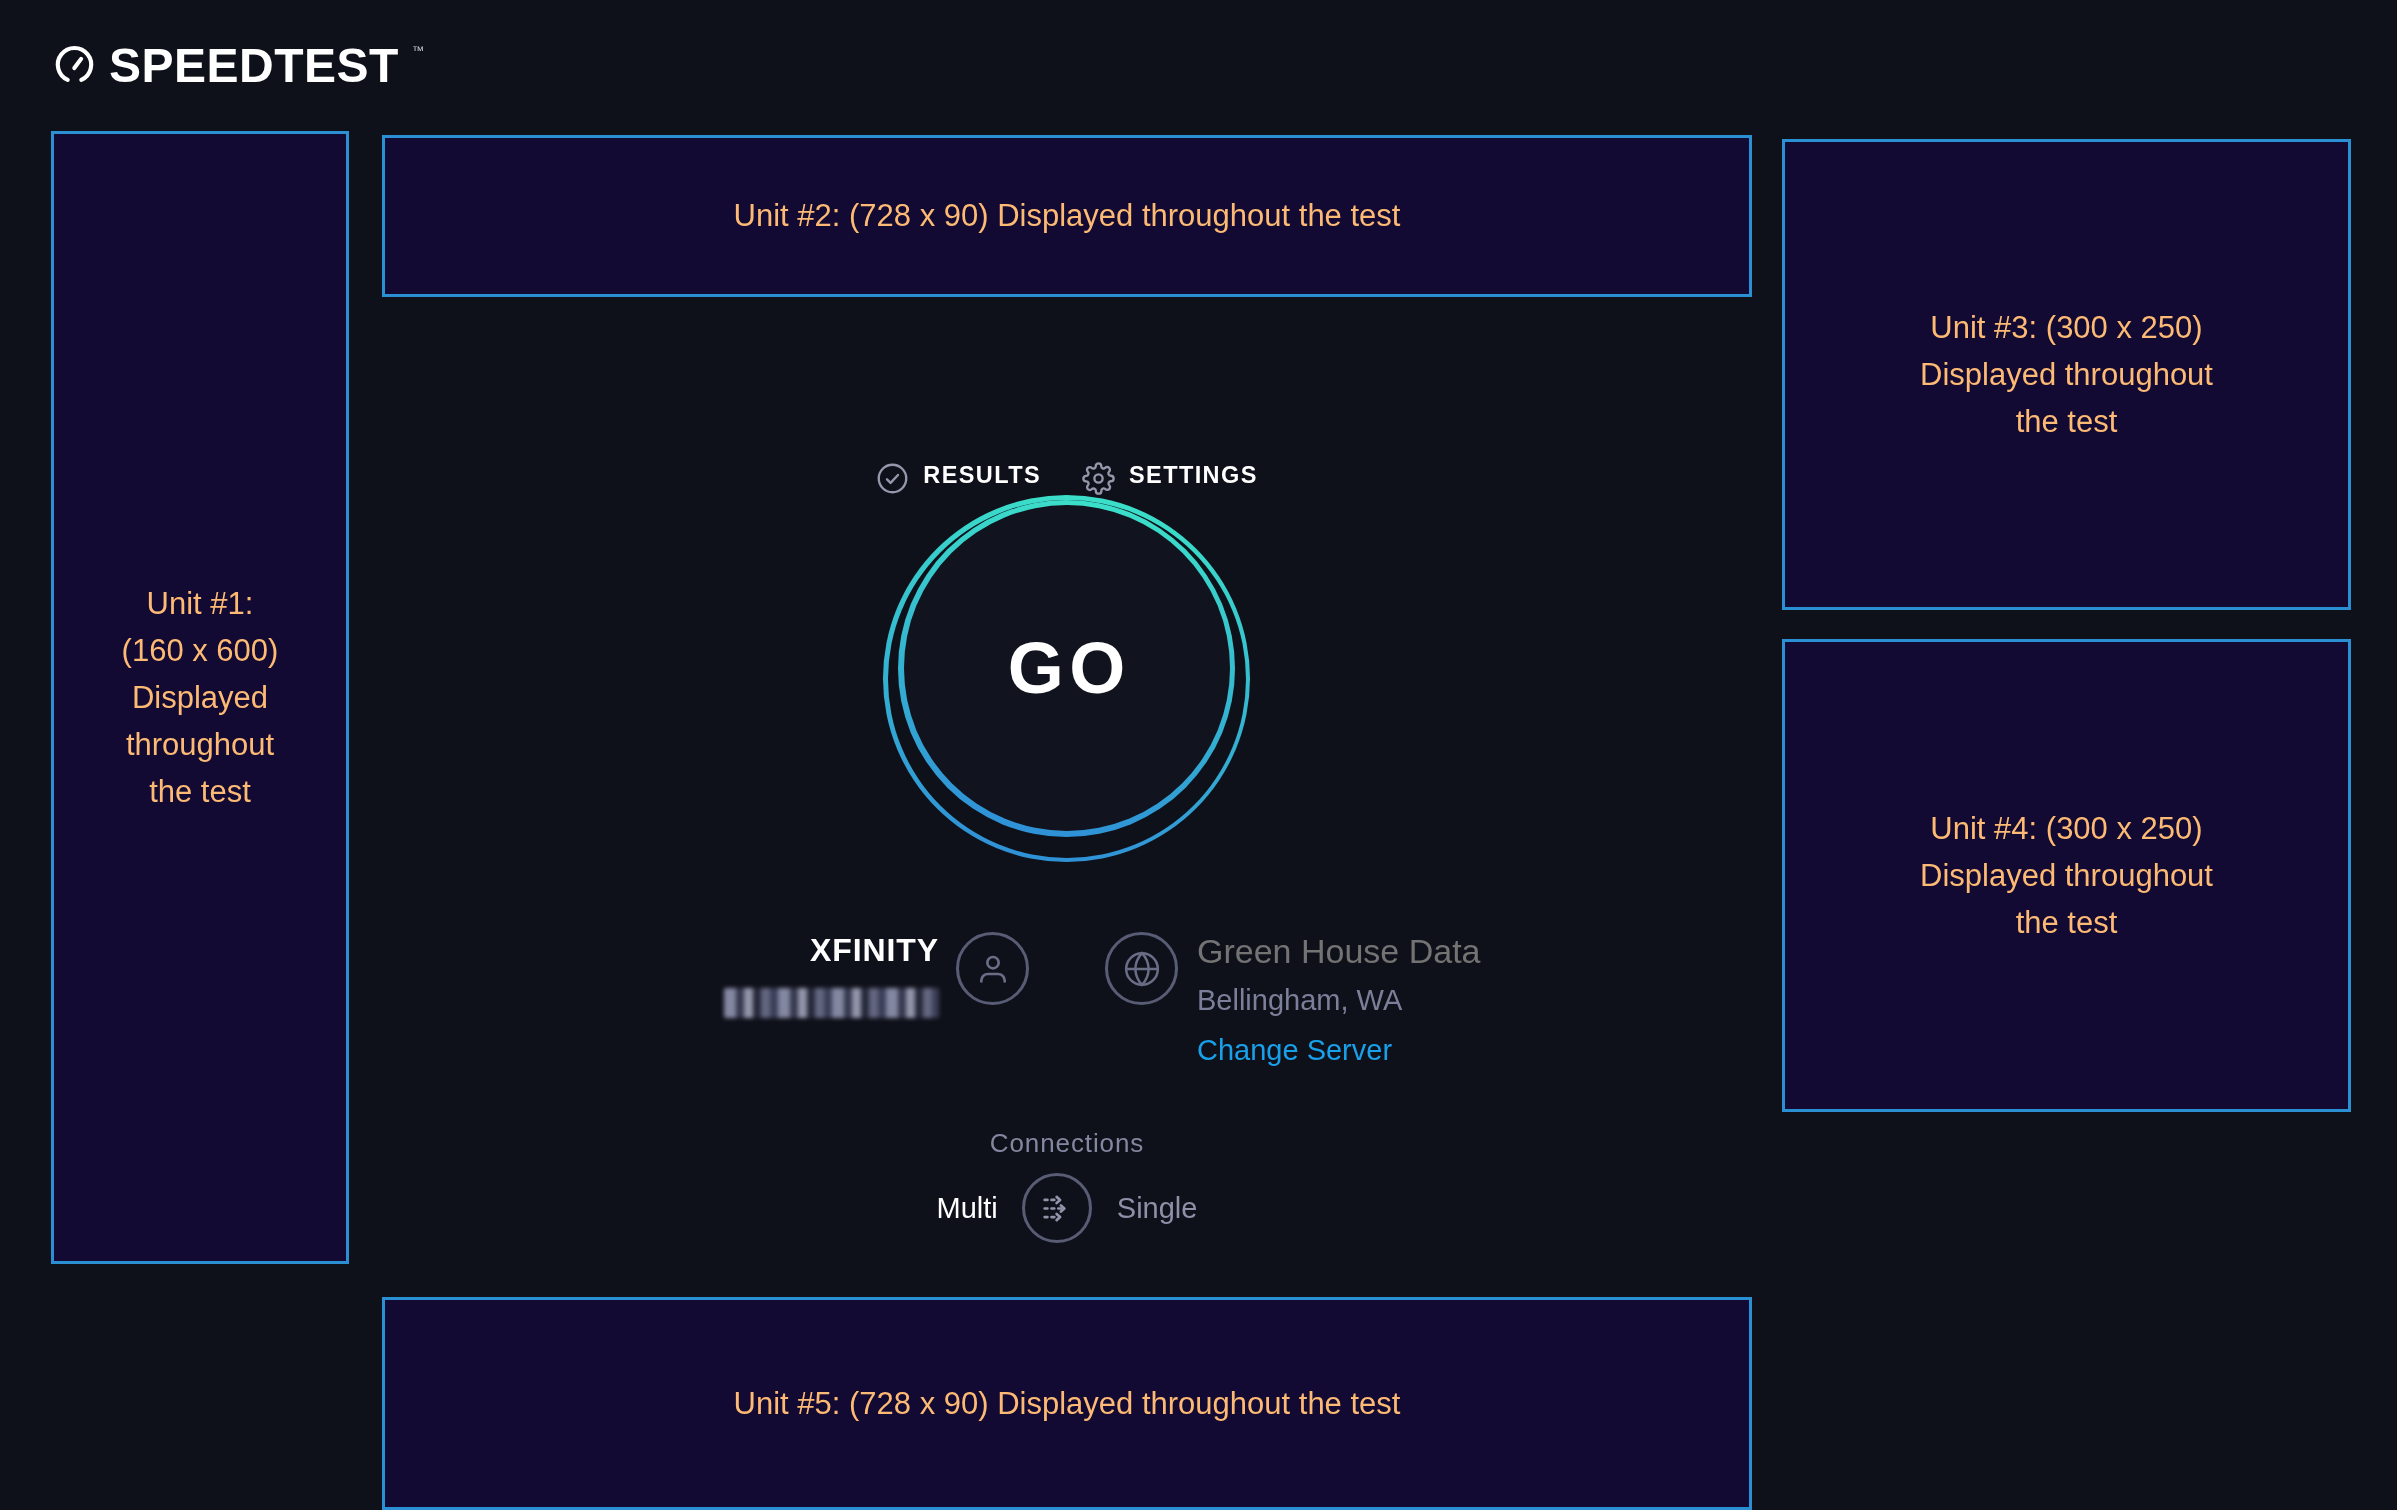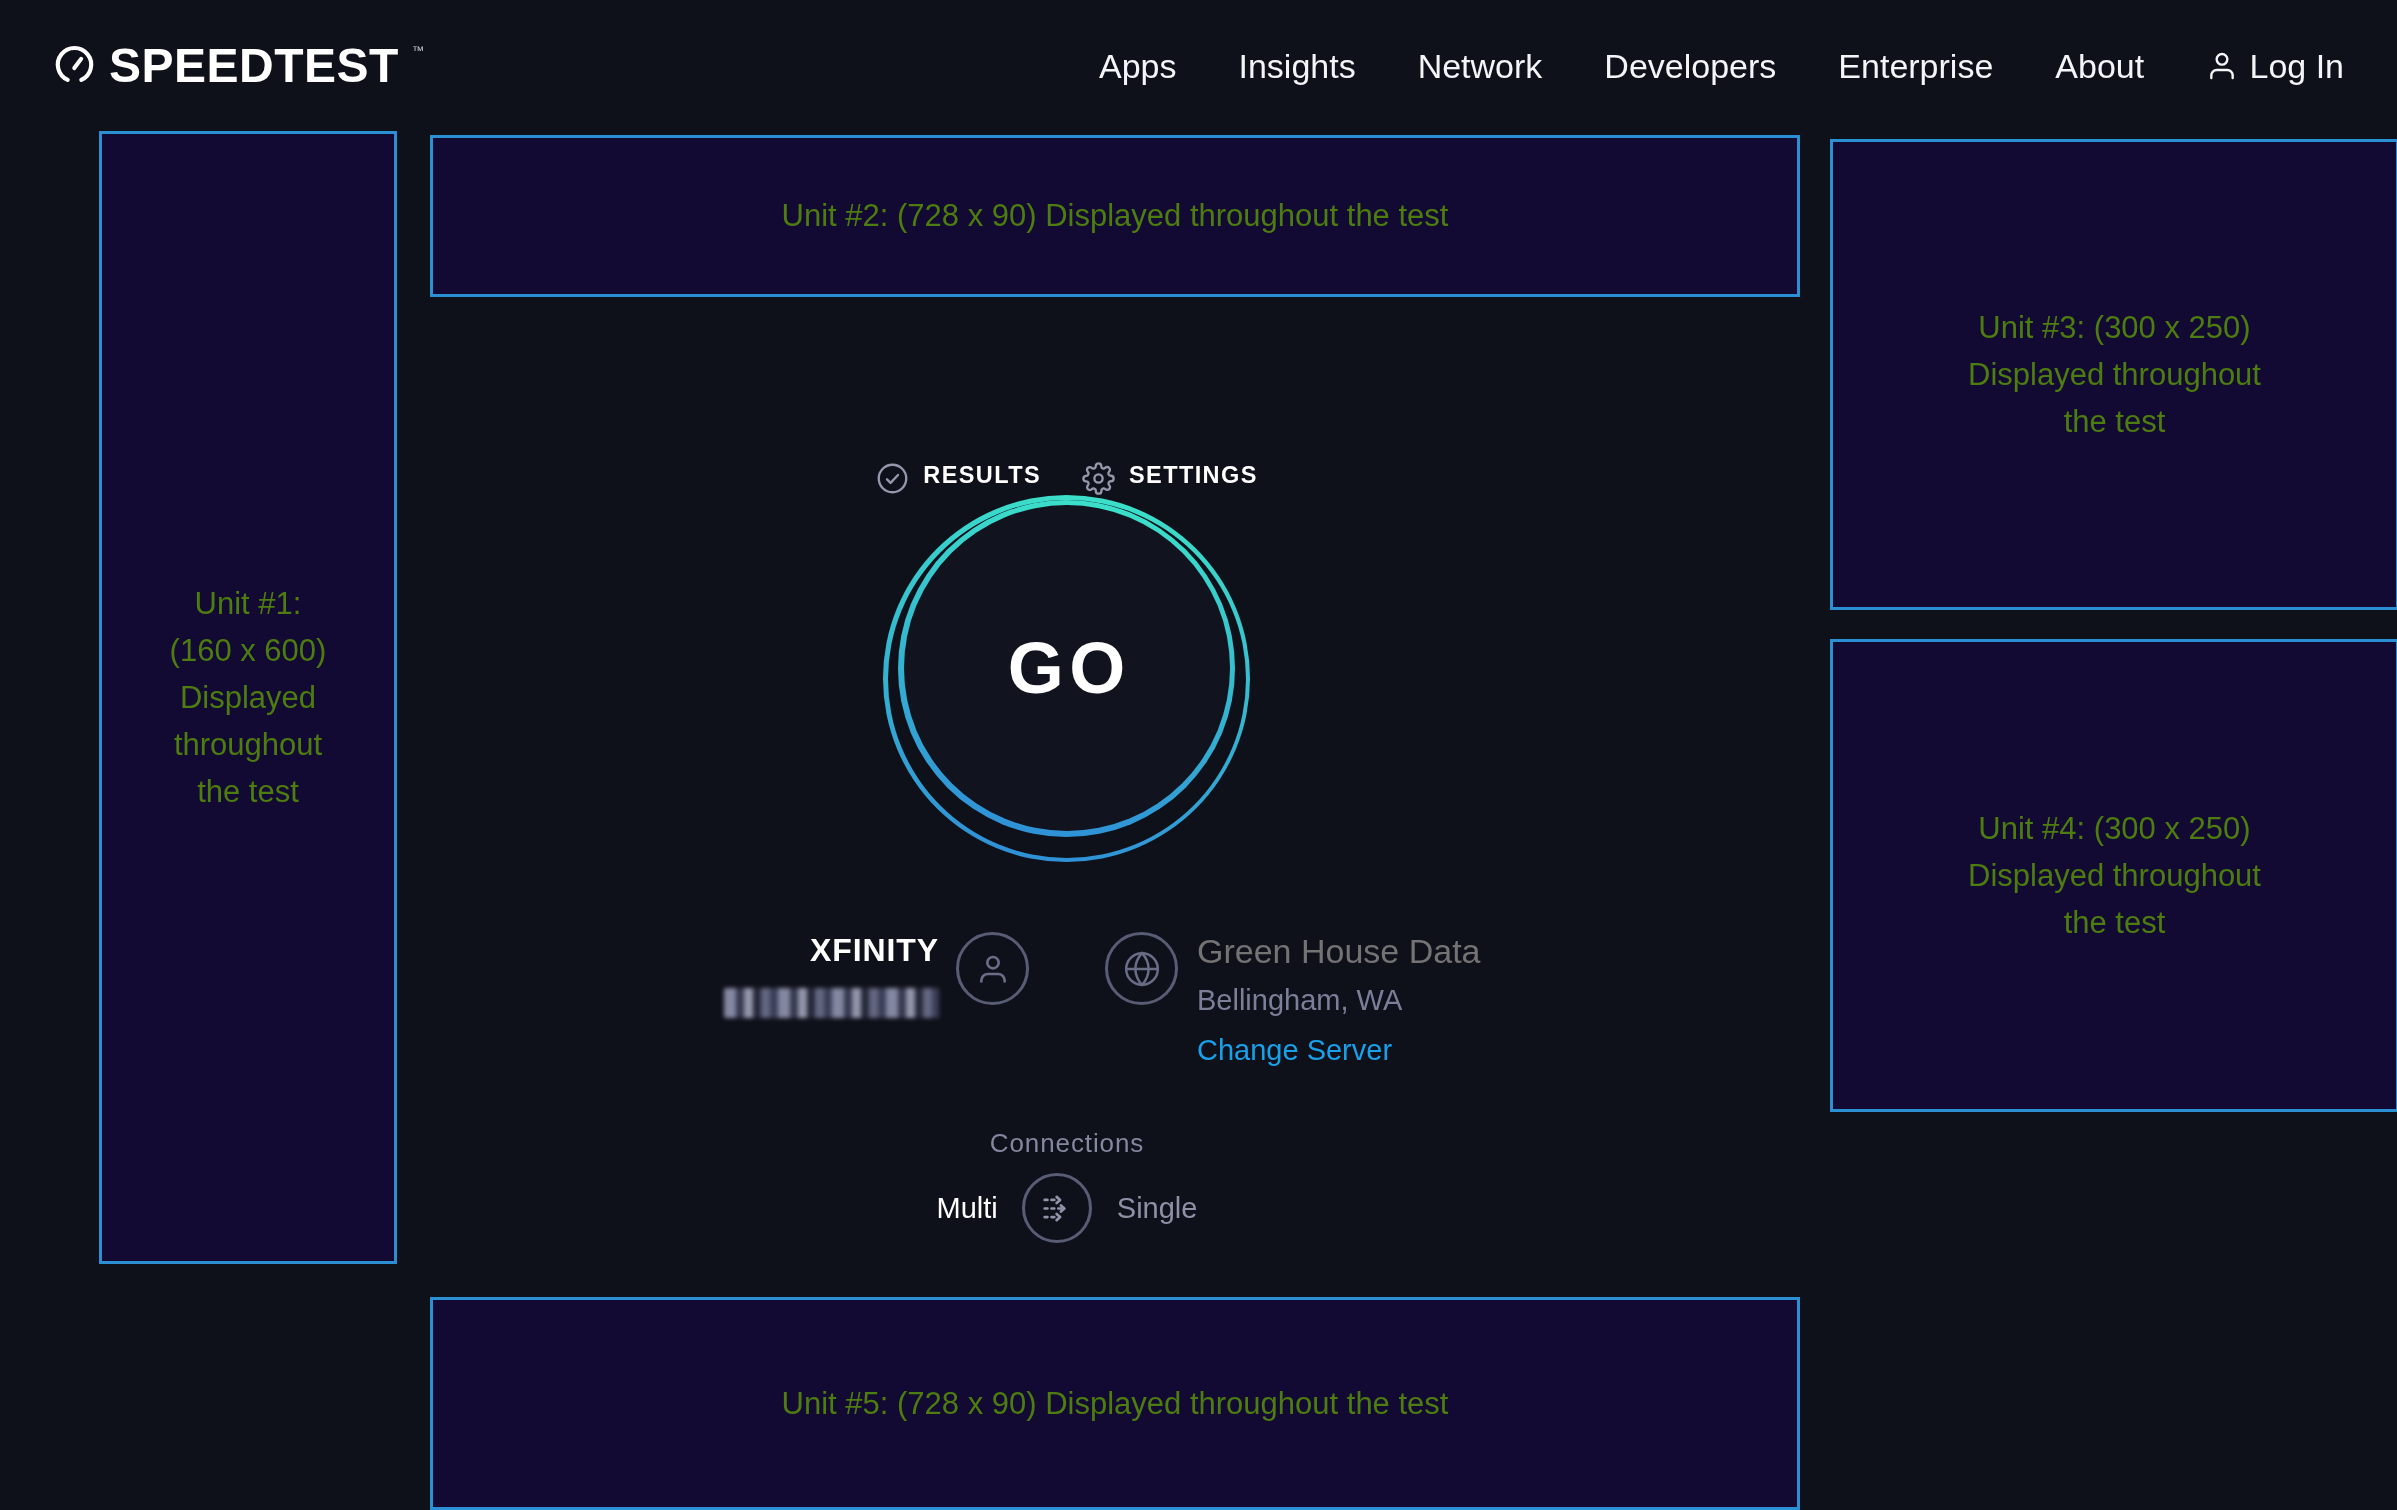--- a/index.html
+++ b/index.html
@@ -23,26 +23,25 @@
   .brand-tm { font-size:12.2px; color:#cfd1da; margin-top:1.9px; }
   .nav { margin-left:auto; display:flex; align-items:center; gap:62px; }
   .nav-item { font-size:34px; color:#f4f5f8; cursor:pointer; }
   .login { display:flex; align-items:center; gap:11.3px; cursor:pointer; }
   .login-icon { width:32px; height:32px; color:#f4f5f8; }
 
   
   .ad-box {
     background:#130a33;
     border:3.8px solid #2a8fd3;
-    color:#4d7c0f;
+    color:#fdba74;
     display:flex; align-items:center; justify-content:center;
     text-align:center;
     font-size:31px; line-height:47px;
     white-space:pre-line;
-    margin-left:48px;
   }
   .col-left  { position:absolute; left:51px;  top:131px; width:298px;  height:1133px; }
   .col-right { position:absolute; left:1782px; top:131px; width:569px; height:1379px; }
   #ad-unit-1 { width:298px; height:1133px; }
   #ad-unit-3 { position:absolute; left:0; top:8px;    width:569px; height:471px; }
   #ad-unit-4 { position:absolute; left:0; top:508px; width:569px; height:473px; }
 
   
   .col-center { position:absolute; left:382px; top:132px; width:1370px; height:1379px; }
   #ad-unit-2 { position:absolute; left:0; top:2.8px;    width:1370px; height:162px; }
@@ -138,35 +137,20 @@
 
 <div class="header">
   <div class="brand">
     <svg class="brand-icon" viewBox="0 0 24 24" fill="none" stroke="currentColor" stroke-width="2.3" stroke-linecap="round">
       <path d="M8.2 20.0 A 9.3 9.3 0 1 1 15.8 20.0"></path>
       <line x1="11.9" y1="13.4" x2="15.7" y2="8.3"></line>
     </svg>
     <span class="brand-name">SPEEDTEST</span>
     <span class="brand-tm">™</span>
   </div>
-  <div class="nav">
-    <span class="nav-item">Apps</span>
-    <span class="nav-item">Insights</span>
-    <span class="nav-item">Network</span>
-    <span class="nav-item">Developers</span>
-    <span class="nav-item">Enterprise</span>
-    <span class="nav-item">About</span>
-    <span class="login">
-      <svg class="login-icon" viewBox="0 0 24 24" fill="none" stroke="currentColor" stroke-width="1.8" stroke-linecap="round">
-        <path d="M20 21v-2a4 4 0 0 0-4-4H8a4 4 0 0 0-4 4v2"></path>
-          <circle cx="12" cy="7" r="4"></circle>
-      </svg>
-      <span class="nav-item">Log In</span>
-    </span>
-  </div>
 </div>
 
 <div class="col-left">
   <div id="ad-unit-1" class="ad-box">
     <span>Unit #1:
 (160 x 600)
 Displayed
 throughout
 the test</span>
   </div>

